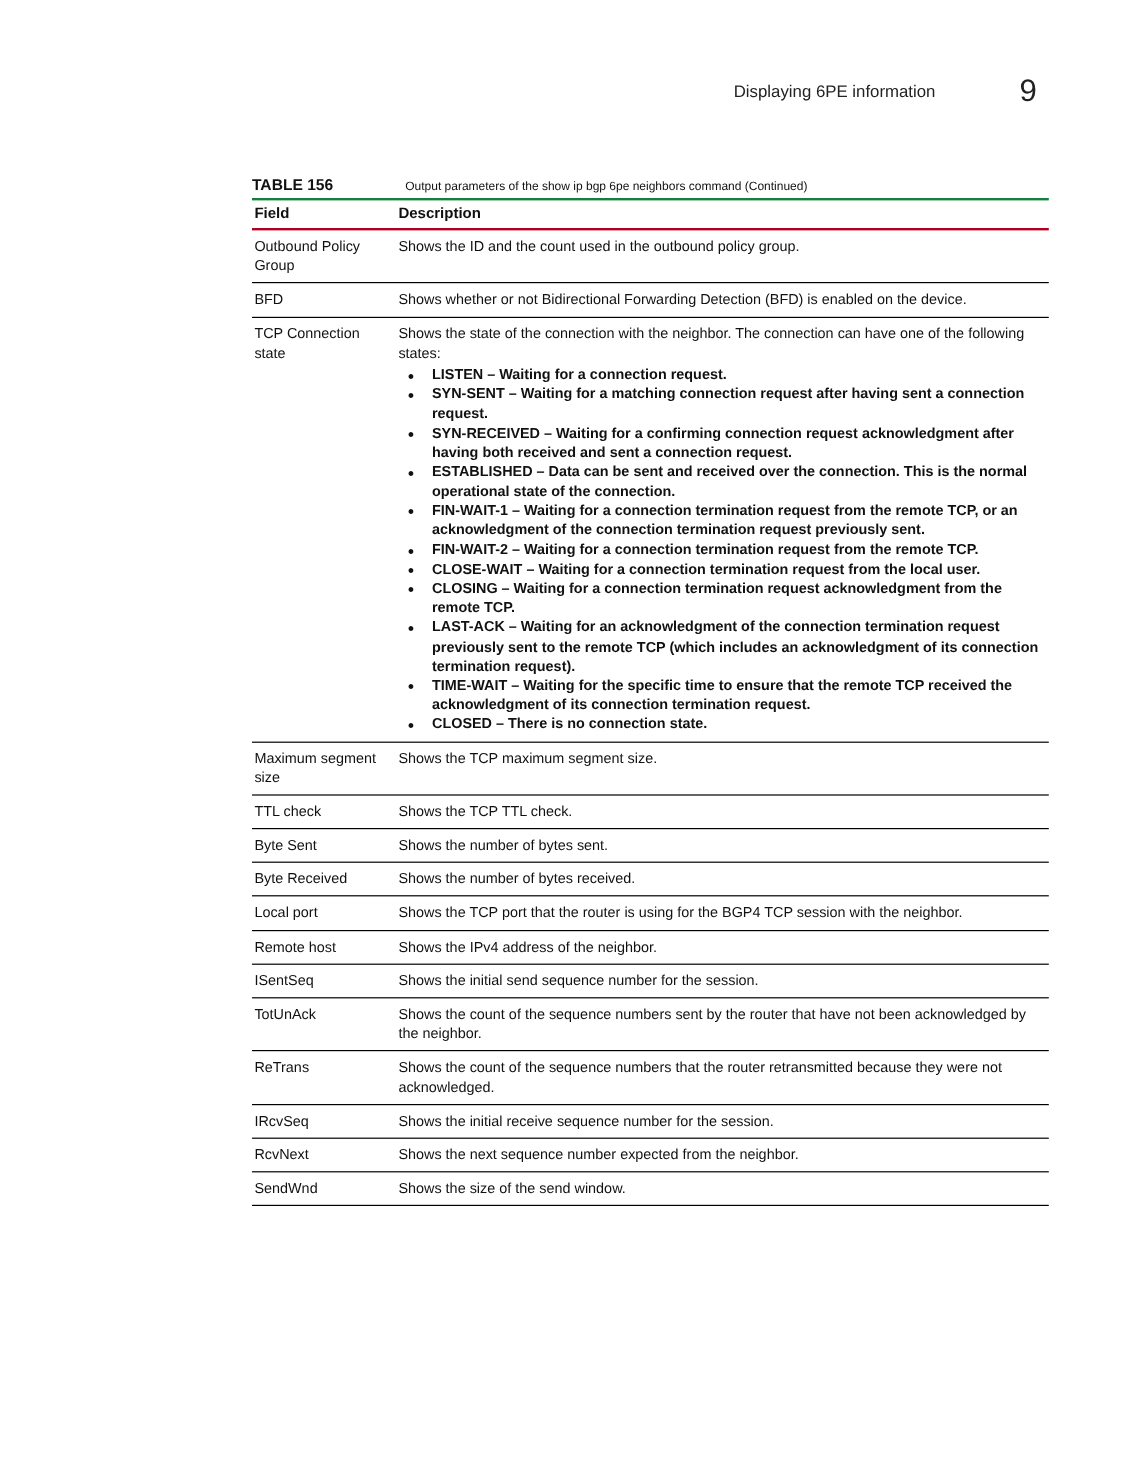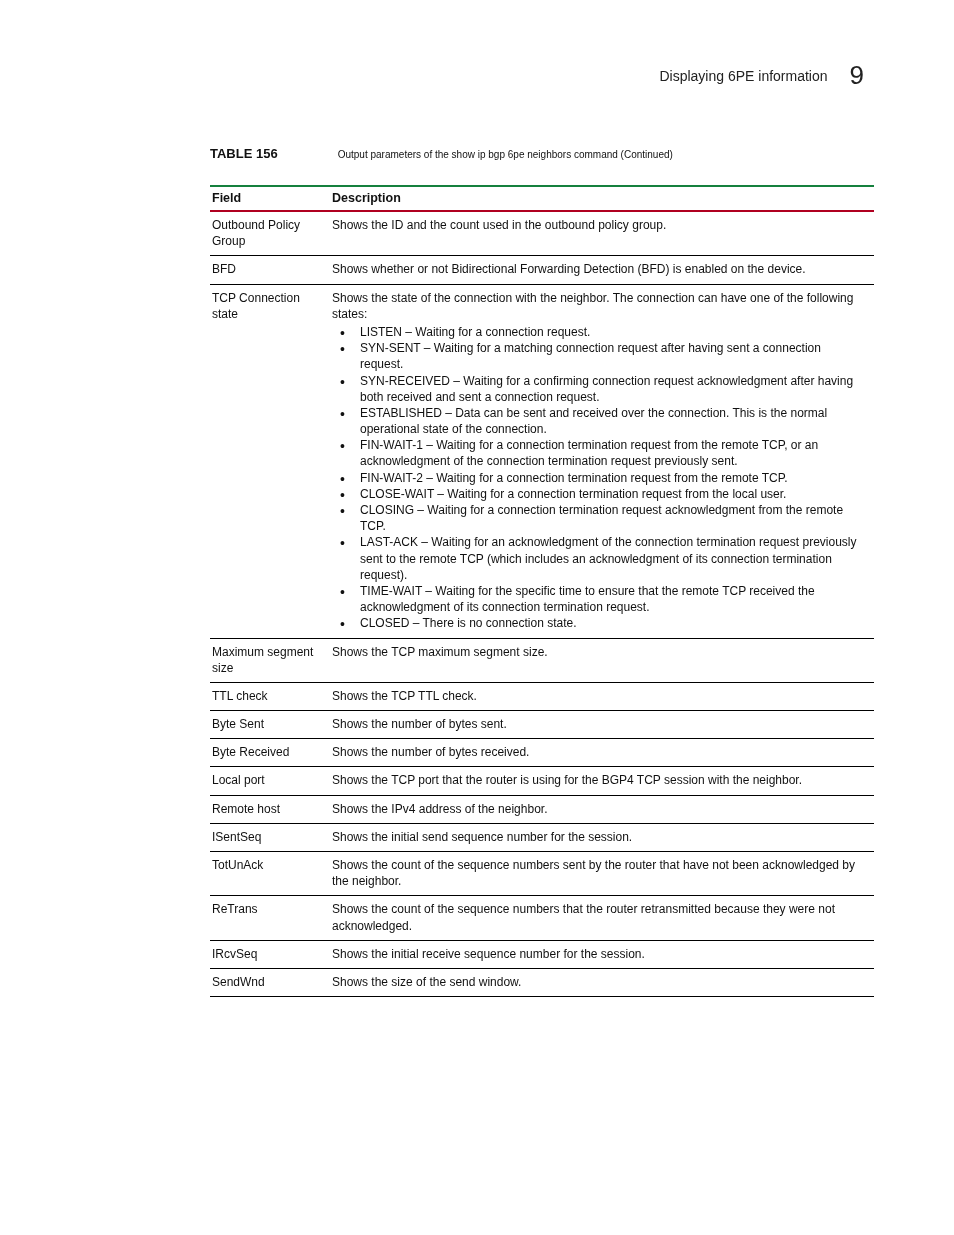--- a/index.html
+++ b/index.html
@@ -13,42 +13,42 @@
       background: #fff;
       font-family: Arial, Helvetica, sans-serif;
       color: #000;
       padding: 60px 80px 40px 80px;
       position: relative;
     }
     .header-row {
       display: flex;
       justify-content: flex-end;
       align-items: center;
-      gap: 22px;
+      gap: 70px;
       margin-bottom: 55px;
       padding-right: 10px;
     }
     .header-title {
       font-size: 14px;
       color: #222;
     }
     .chapter-num {
       font-size: 26px;
       font-weight: 400;
       font-family: Arial, sans-serif;
       color: #222;
     }
     .content {
       margin-left: 130px;
     }
     .table-caption {
       display: flex;
       align-items: baseline;
       gap: 60px;
-      margin-bottom: 24px;
+      margin-bottom: 4px;
     }
     .table-label {
       font-weight: bold;
       font-size: 13px;
       color: #111;
     }
     .table-title {
       font-size: 10px;
       color: #111;
     }
@@ -80,20 +80,21 @@
       color: #111;
       line-height: 1.35;
     }
     tbody td.field {
       width: 120px;
     }
     ul.bullets {
       list-style: none;
       padding-left: 0;
       margin-top: 2px;
+      font-weight: bold;
     }
     ul.bullets li {
       position: relative;
       padding-left: 28px;
       margin-bottom: 0;
       line-height: 1.35;
     }
     ul.bullets li::before {
       content: "•";
       position: absolute;
@@ -186,19 +187,23 @@
         </tr>
         <tr>
           <td class="field">ReTrans</td>
           <td>Shows the count of the sequence numbers that the router retransmitted because they were not acknowledged.</td>
         </tr>
         <tr>
           <td class="field">IRcvSeq</td>
           <td>Shows the initial receive sequence number for the session.</td>
         </tr>
         <tr>
+          <td class="field">RcvNext</td>
+          <td>Shows the next sequence number expected from the neighbor.</td>
+        </tr>
+        <tr>
           <td class="field">SendWnd</td>
           <td>Shows the size of the send window.</td>
         </tr>
       </tbody>
   </table>
 
 </div>
 
 </body></html>

